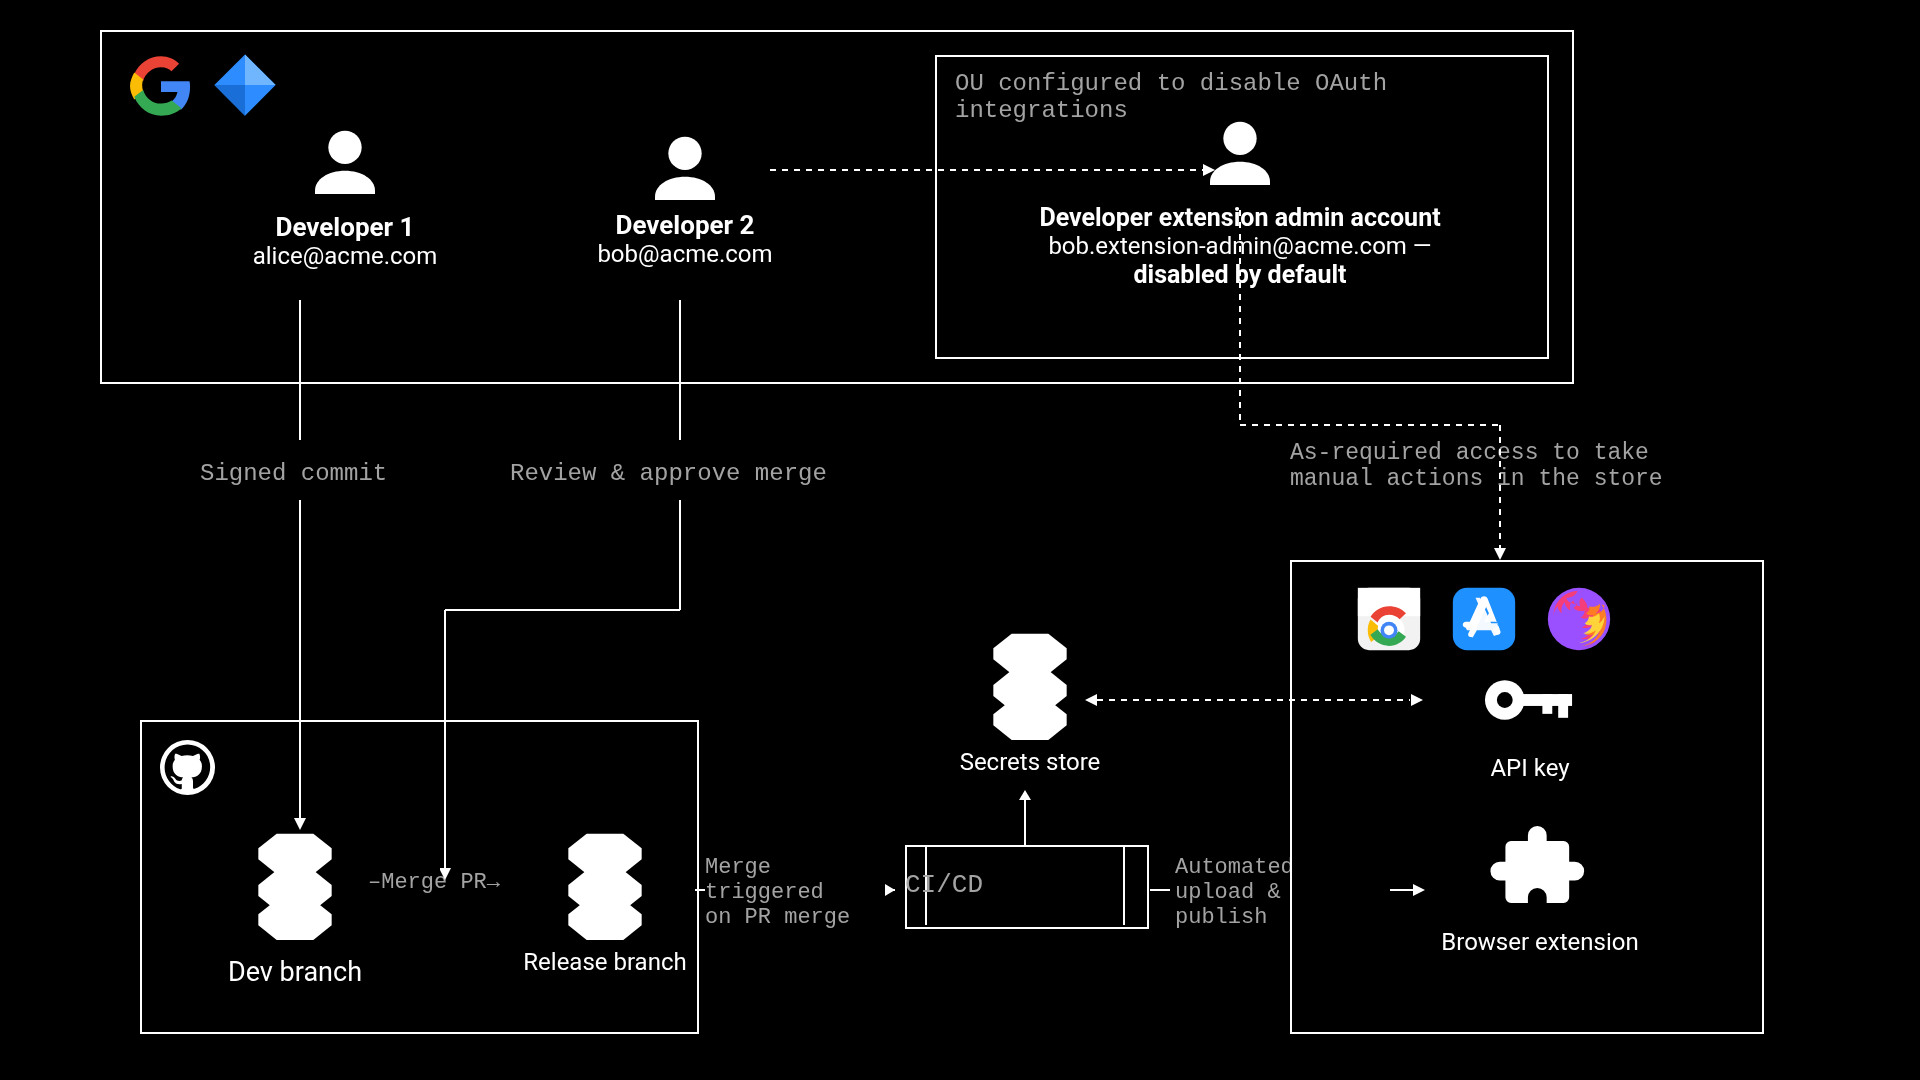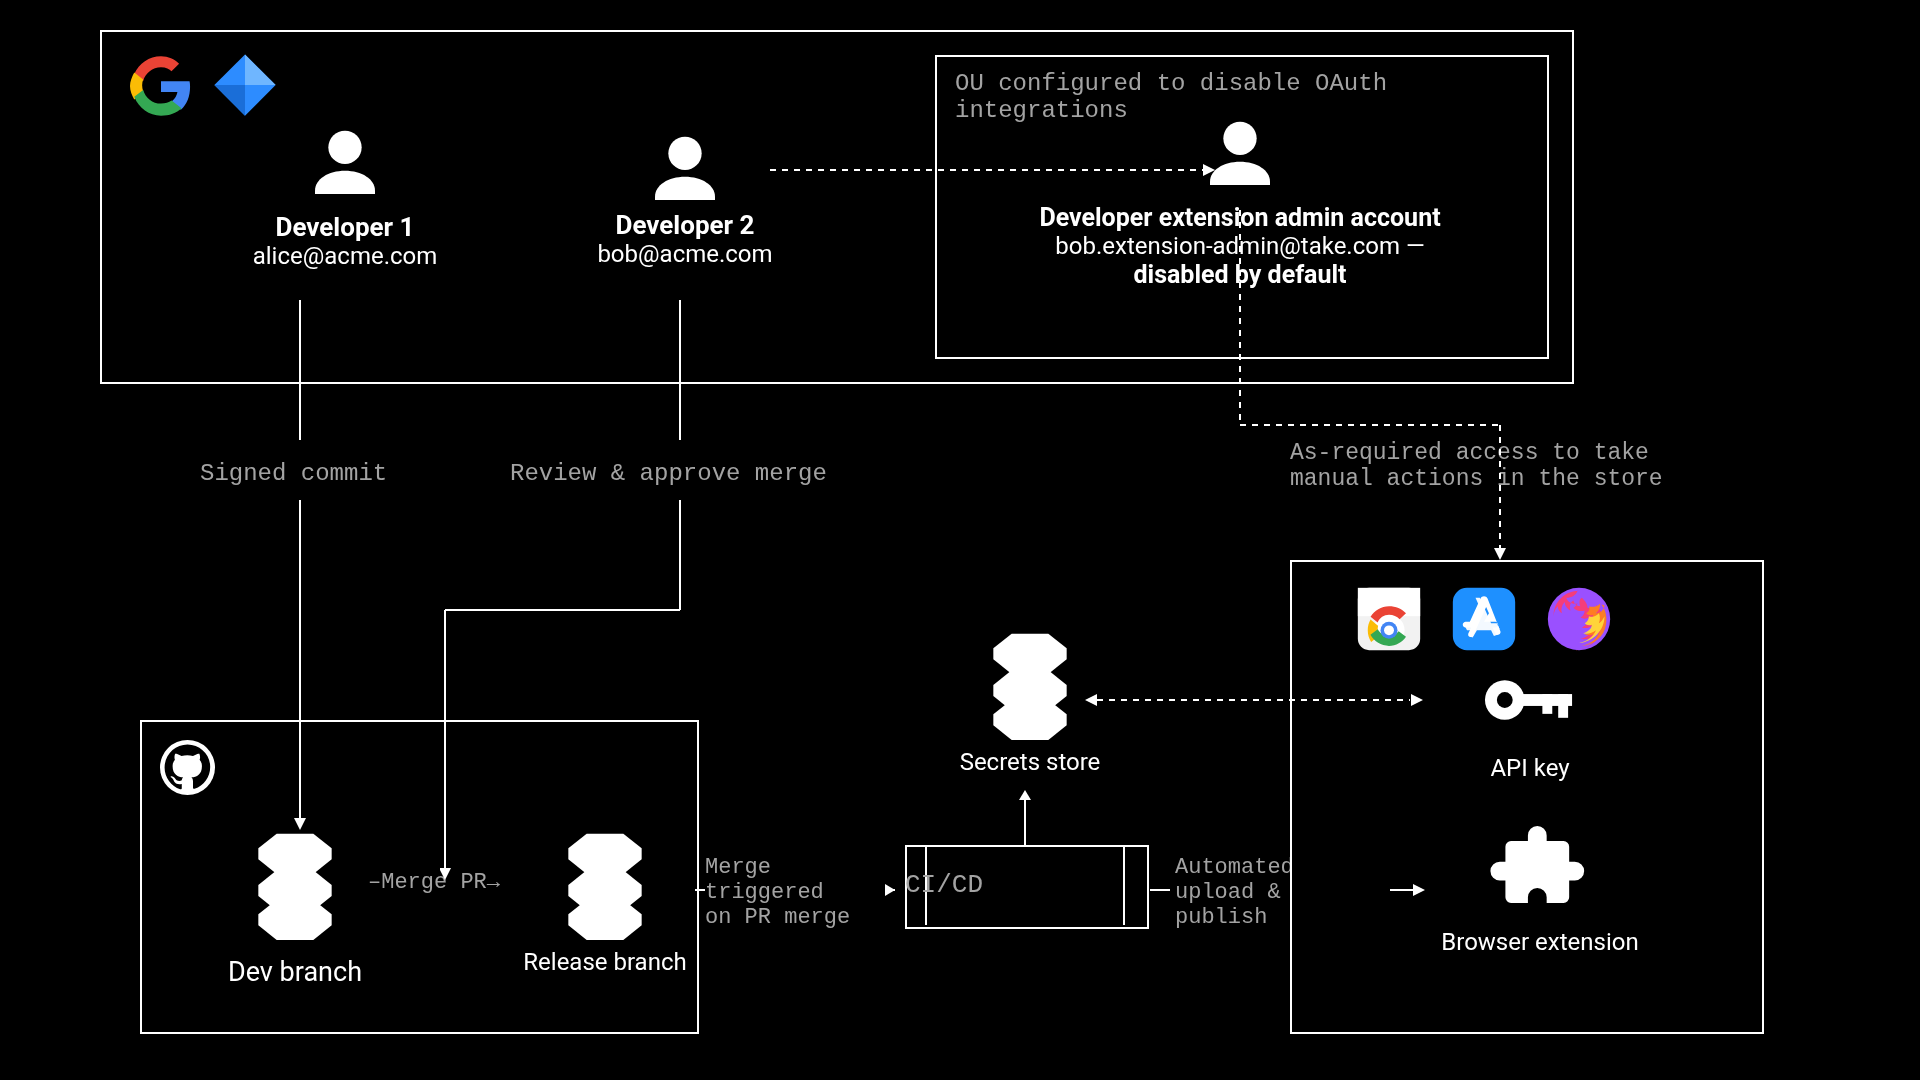--- a/index.html
+++ b/index.html
@@ -74,21 +74,21 @@
 
 <div class="box" style="left:935px; top:55px; width:610px; height:300px;"></div>
 <div class="label" style="left:955px; top:70px; width:570px; font-size:24px;">OU configured to disable OAuth integrations</div>
 
 <div class="node" style="left:1020px; top:115px; width:440px;">
   <svg width="80" height="80" viewBox="0 0 24 24" fill="#fff">
     <circle cx="12" cy="7" r="5"></circle>
     <path d="M12 14c-5 0-9 2.5-9 6v1h18v-1c0-3.5-4-6-9-6z"></path>
   </svg>
   <div class="bold" style="font-size:25px; margin-top:8px;">Developer extension admin account</div>
-  <div style="font-size:24px;">bob.extension-admin@take.com —</div>
+  <div style="font-size:24px;">bob.extension-admin@acme.com —</div>
   <div class="bold" style="font-size:25px;">disabled by default</div>
 </div>
 
 <div class="box" style="left:140px; top:720px; width:555px; height:310px;"></div>
 <div style="position:absolute; left:160px; top:740px;">
   <svg width="55" height="55" viewBox="0 0 24 24">
     <circle cx="12" cy="12" r="12" fill="#fff"></circle>
     <path fill="#000" d="M12 2C6.5 2 2 6.5 2 12c0 4.4 2.9 8.2 6.8 9.5.5.1.7-.2.7-.5v-1.8c-2.8.6-3.4-1.3-3.4-1.3-.5-1.1-1.1-1.5-1.1-1.5-.9-.6.1-.6.1-.6 1 .1 1.5 1 1.5 1 .9 1.5 2.3 1.1 2.9.8.1-.6.3-1.1.6-1.3-2.2-.3-4.6-1.1-4.6-5 0-1.1.4-2 1-2.7-.1-.3-.4-1.3.1-2.6 0 0 .8-.3 2.8 1 .8-.2 1.7-.3 2.5-.3s1.7.1 2.5.3c2-1.3 2.8-1 2.8-1 .5 1.4.2 2.4.1 2.6.6.7 1 1.6 1 2.7 0 3.9-2.3 4.7-4.6 5 .4.3.7.9.7 1.8v2.7c0 .3.2.6.7.5 4-1.3 6.8-5.1 6.8-9.5C22 6.5 17.5 2 12 2z"></path>
   </svg>
 </div>

